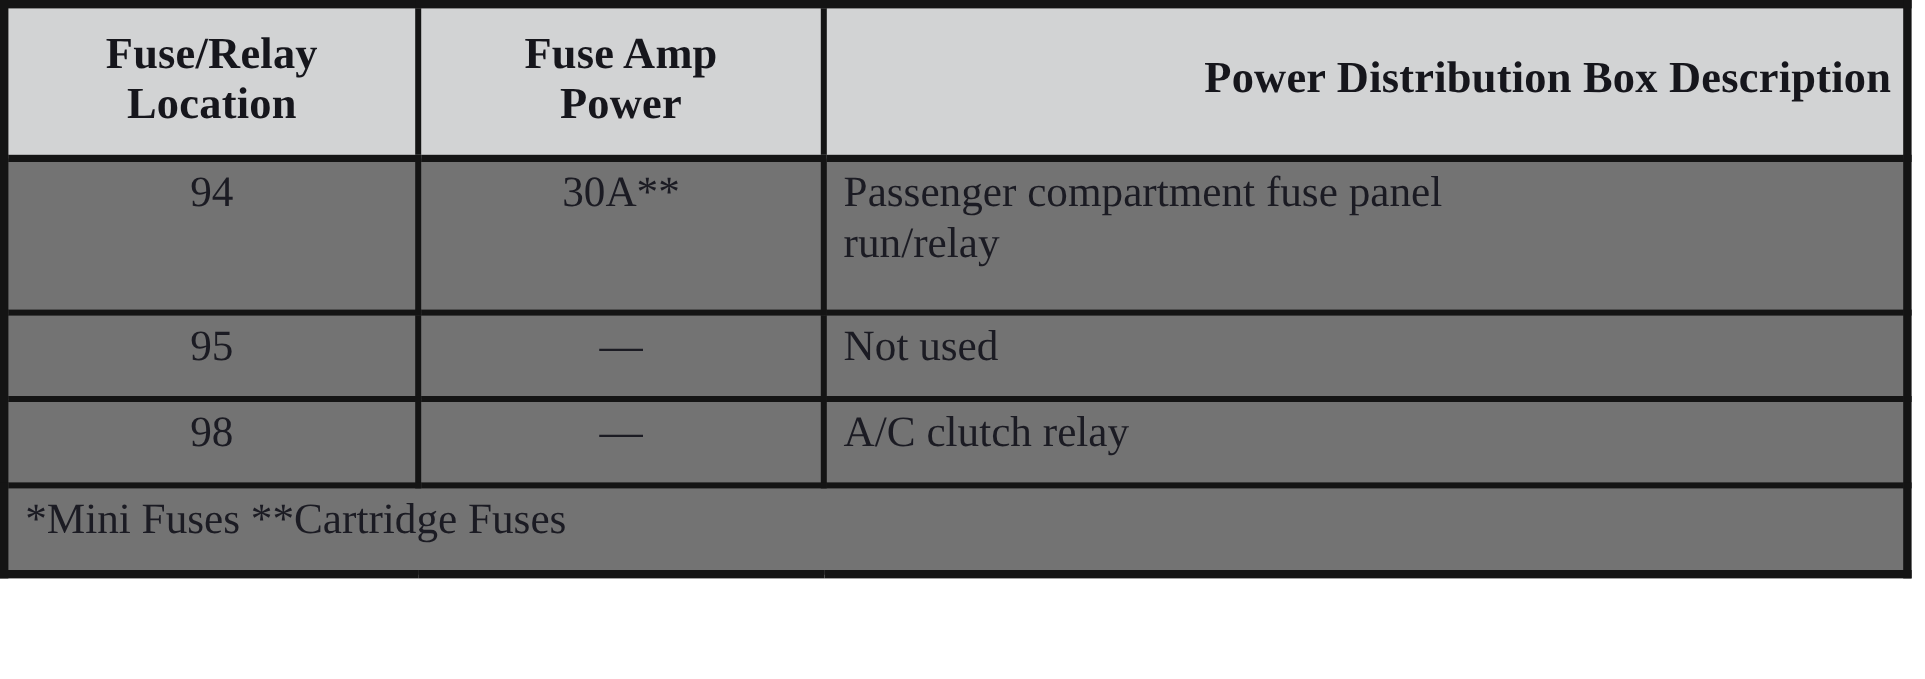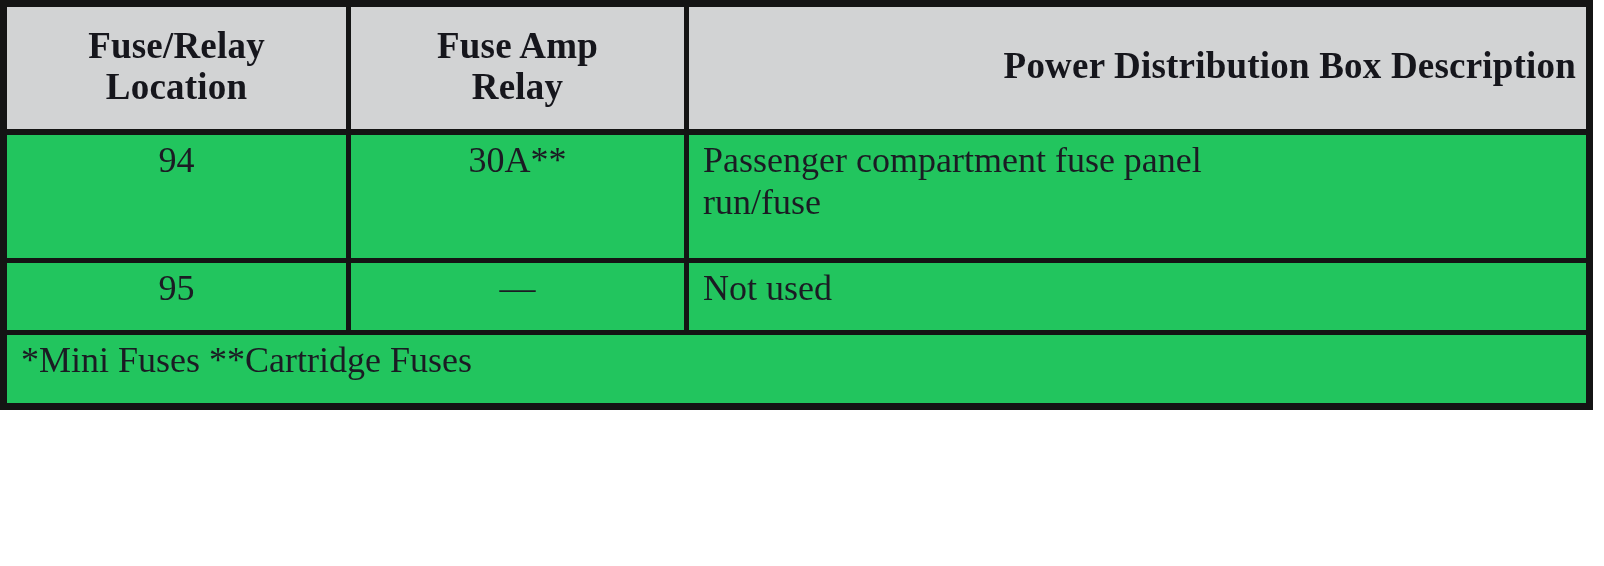--- a/index.html
+++ b/index.html
@@ -57,21 +57,21 @@
   
   tbody td {
     border-right: 5px solid #141414;
     border-bottom: 5px solid #141414;
     color: #1b1b23;
     font-size: 36px;
     line-height: 1.18;
     font-weight: normal;
     vertical-align: top;
     padding: 4px 10px 6px 10px;
-    background: #22c55e;
+    background: #737373;
   }
   tbody td:last-child { border-right: none; }
 
   tbody tr.data-row td.cell-loc,
   tbody tr.data-row td.cell-amp {
     text-align: center;
   }
   tbody tr.data-row td.cell-desc {
     text-align: left;
     padding-left: 14px;
@@ -107,49 +107,56 @@
     </colgroup>
 
     <thead>
       <tr>
         <th>
           <span class="cell-text">Fuse/Relay</span>
           <span class="cell-text">Location</span>
         </th>
         <th>
           <span class="cell-text">Fuse Amp</span>
-          <span class="cell-text">Relay</span>
+          <span class="cell-text">Power</span>
         </th>
         <th>
           <span class="cell-text">Power Distribution Box Description</span>
         </th>
       </tr>
     </thead>
 
     <tbody>
 
       <tr class="data-row row-tall">
         <td class="cell-loc">94</td>
         <td class="cell-amp">30A**</td>
         <td class="cell-desc">
           <span class="desc-line">Passenger compartment fuse panel</span>
-          <span class="desc-line">run/fuse</span>
+          <span class="desc-line">run/relay</span>
         </td>
       </tr>
 
       <tr class="data-row row-short">
         <td class="cell-loc">95</td>
         <td class="cell-amp">—</td>
         <td class="cell-desc">
           <span class="desc-line">Not used</span>
         </td>
       </tr>
 
 
 
+      <tr class="data-row row-short">
+        <td class="cell-loc">98</td>
+        <td class="cell-amp">—</td>
+        <td class="cell-desc">
+          <span class="desc-line">A/C clutch relay</span>
+        </td>
+      </tr>
 
       <tr class="footnote-row">
         <td colspan="3">*Mini Fuses **Cartridge Fuses</td>
       </tr>
 
     </tbody>
   </table>
 
 </div>
 

